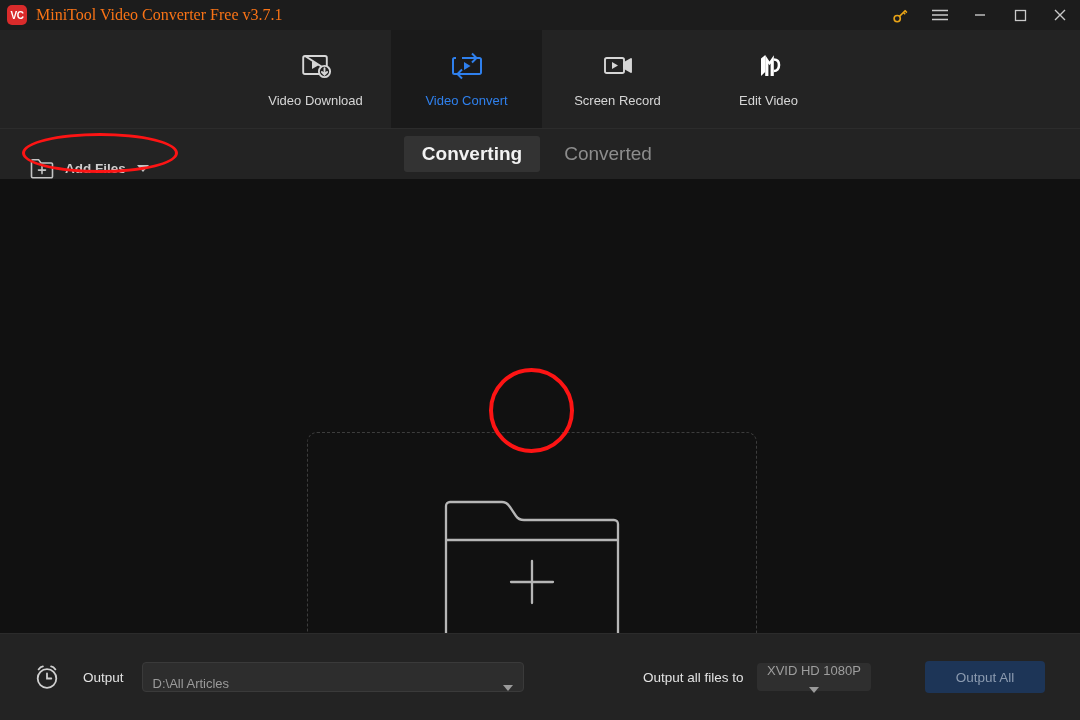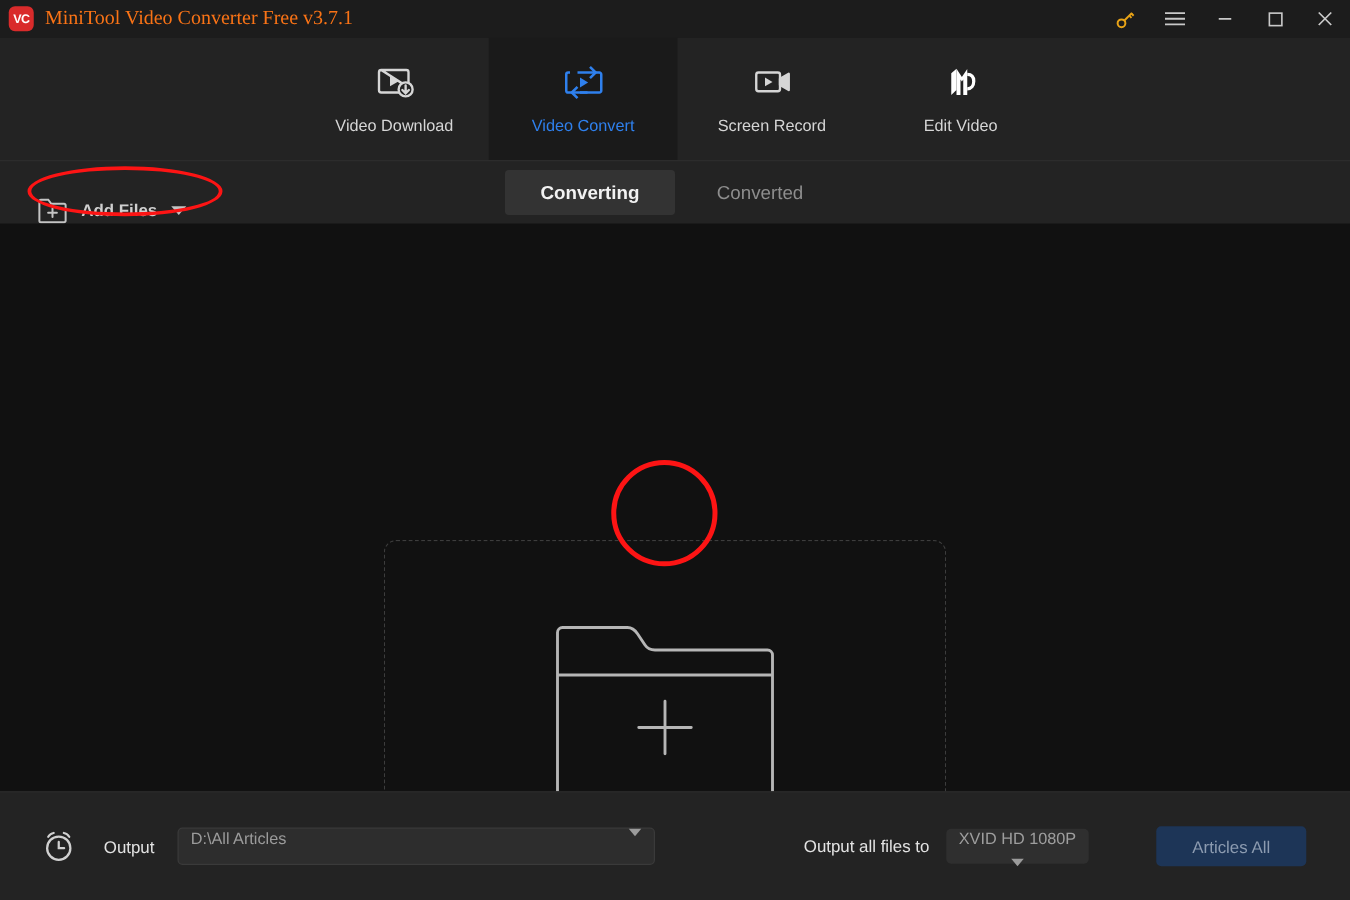--- a/index.html
+++ b/index.html
@@ -88,21 +88,21 @@
            border-right: 6px solid transparent; border-top: 7px solid #c4c4c4; }
 
   .seg-group {
     position: absolute; left: 404px; top: 7px;
     display: flex; align-items: center;
     height: 36px;
   }
   .seg {
     height: 36px; width: 136px;
     display: flex; align-items: center; justify-content: center;
-    font-size: 15px; color: #8d8d8d;
+    font-size: 19px; color: #8d8d8d;
     border-radius: 3px;
   }
   .seg.active { background: #333333; color: #f2f2f2; font-weight: bold; }
 
   
   .main {
     flex: 1 1 auto;
     background: #111111;
     position: relative;
     display: flex; align-items: center; justify-content: center;
@@ -134,21 +134,21 @@
   }
   .clock-icon { margin-left: 33px; color: #d0d0d0; display: flex; }
   .clock-icon svg { display: block; }
   .out-label { margin-left: 22px; font-size: 13.5px; color: #e2e2e2; }
   .out-field {
     margin-left: 18px;
     width: 382px; height: 30px;
     background: #2d2d2d;
     border: 1px solid #3a3a3a;
     border-radius: 4px;
-    display: flex; align-items: flex-start;
+    display: flex; align-items: flex-end;
     padding: 0 10px;
   }
   .out-field .out-value { font-size: 13px; color: #9b9b9b; flex: 1 1 auto; white-space: nowrap; }
   .small-caret { width: 0; height: 0; border-left: 5px solid transparent;
                  border-right: 5px solid transparent; border-top: 6px solid #9b9b9b; }
 
   .convert-to-label {
     position: absolute; left: 643px; top: 50%;
     transform: translateY(-50%);
     font-size: 13.5px; color: #e2e2e2; white-space: nowrap;
@@ -336,20 +336,20 @@
     </div>
 
     <span class="convert-to-label">Output all files to</span>
 
     <div class="format-pill">
       <span class="fmt-value">XVID HD 1080P</span>
       <span class="small-caret"></span>
     </div>
 
     <div class="convert-all-btn">
-      <span>Articles All</span>
+      <span>Output All</span>
     </div>
   </div>
 
   <div class="annot-ellipse" id="annot-add-files"></div>
   <div class="annot-circle"></div>
 
 </div>
 
 </body></html>

